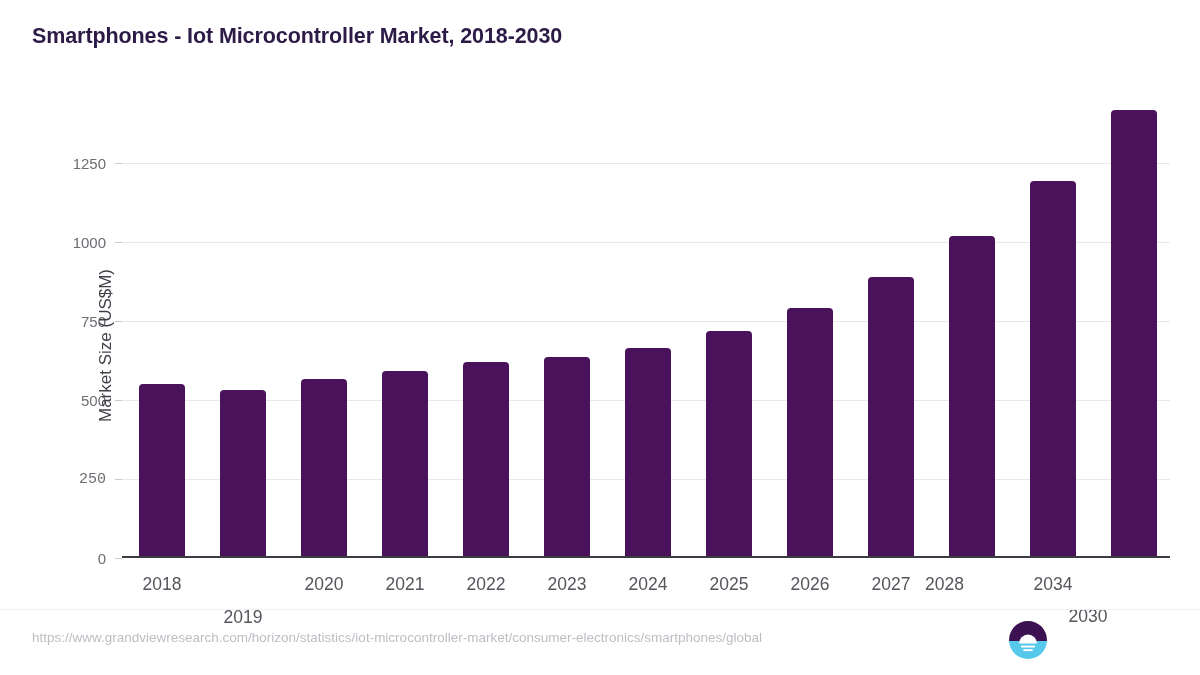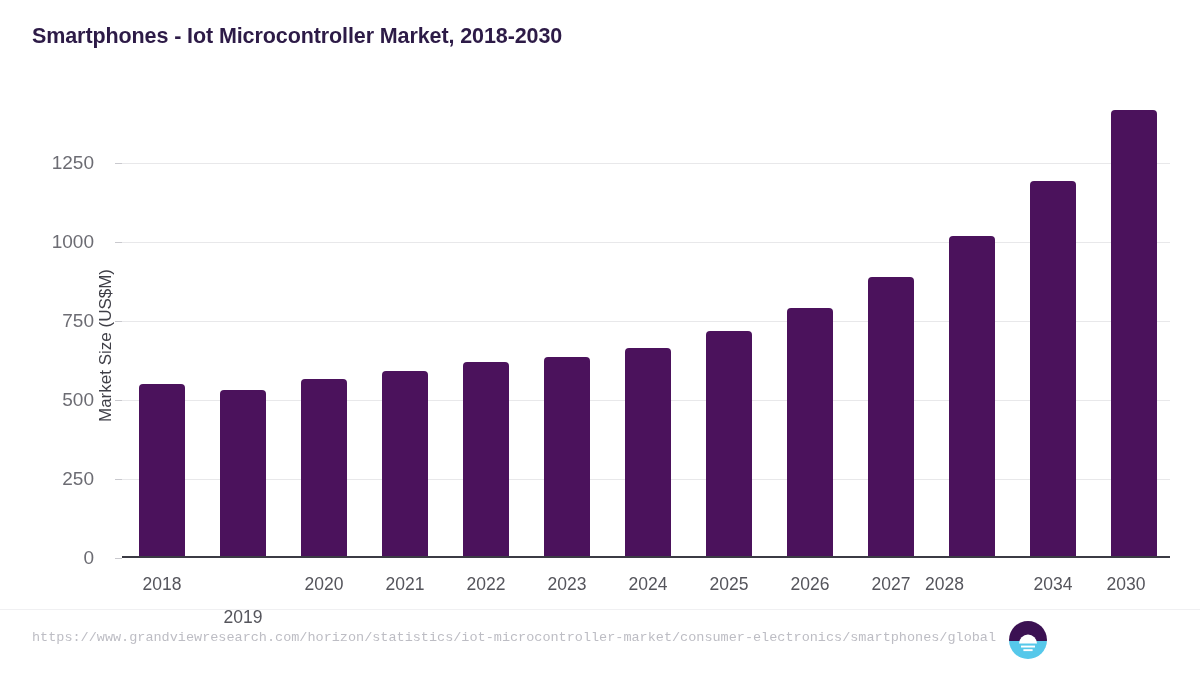--- a/index.html
+++ b/index.html
@@ -44,23 +44,23 @@
   .gridline {
     position: absolute;
     left: 0;
     width: 100%;
     height: 1px;
     background: #e8e8ea;
   }
   .tick-label {
     position: absolute;
     right: 100%;
-    margin-right: 28px;
+    margin-right: 16px;
     transform: translateY(-50%);
-    font-size: 19px;
+    font-size: 15px;
     color: #6c6c73;
     white-space: nowrap;
   }
   .tick-mark {
     position: absolute;
     left: -7px;
     width: 7px;
     height: 1px;
     background: #c9c9ce;
   }
@@ -115,21 +115,20 @@
     height: 1px;
     background: #f0f0f2;
   }
   #source-url {
     position: absolute;
     left: 32px;
     top: 630px;
     font-size: 13.5px;
     color: #bdbdc4;
     white-space: nowrap;
-    font-family: Liberation Mono, monospace;
   }
 
   #logo {
     position: absolute;
     left: 1008px;
     top: 618px;
     width: 160px;
     height: 44px;
   }
   #logo-mark {
@@ -166,21 +165,21 @@
 
   <div id="chart-title">Smartphones - Iot Microcontroller Market, 2018-2030</div>
 
   <div id="plot">
     <div id="gridlines">
         <div class="gridline" style="top: 458px; background: transparent;"></div>
         <div class="tick-mark" style="top: 458px;"></div>
         <div class="tick-label" style="top: 458px;">0</div>
         <div class="gridline" style="top: 379.034px;"></div>
         <div class="tick-mark" style="top: 379.034px;"></div>
-        <div class="tick-label" style="top: 379.034px;">250</div>
+        <div class="tick-label" style="top: 379.034px; font-family: Liberation Mono, monospace;">250</div>
         <div class="gridline" style="top: 300.069px;"></div>
         <div class="tick-mark" style="top: 300.069px;"></div>
         <div class="tick-label" style="top: 300.069px;">500</div>
         <div class="gridline" style="top: 221.103px;"></div>
         <div class="tick-mark" style="top: 221.103px;"></div>
         <div class="tick-label" style="top: 221.103px;">750</div>
         <div class="gridline" style="top: 142.138px;"></div>
         <div class="tick-mark" style="top: 142.138px;"></div>
         <div class="tick-label" style="top: 142.138px;">1000</div>
         <div class="gridline" style="top: 63.1724px;"></div>
@@ -212,21 +211,21 @@
       <div class="xlabel" style="left: 284px;">2020</div>
       <div class="xlabel" style="left: 365px;">2021</div>
       <div class="xlabel" style="left: 446px;">2022</div>
       <div class="xlabel" style="left: 527px;">2023</div>
       <div class="xlabel" style="left: 608px;">2024</div>
       <div class="xlabel" style="left: 689px;">2025</div>
       <div class="xlabel" style="left: 770px;">2026</div>
       <div class="xlabel" style="left: 851px;">2027</div>
       <div class="xlabel" style="left: 884px; text-align: right;">2028</div>
       <div class="xlabel" style="left: 1013px;">2034</div>
-      <div class="xlabel" style="left: 1086px;">2030</div>
+      <div class="xlabel" style="left: 1048px; margin-top: 32px;">2030</div>
     </div>
 
   <div id="footer-rule"></div>
   <div id="source-url">https://www.grandviewresearch.com/horizon/statistics/iot-microcontroller-market/consumer-electronics/smartphones/global</div>
 
   <div id="logo">
     <svg id="logo-mark" viewBox="0 0 40 40">
       <defs>
         <clipPath id="circ">
             <circle cx="20" cy="20" r="19"></circle>

